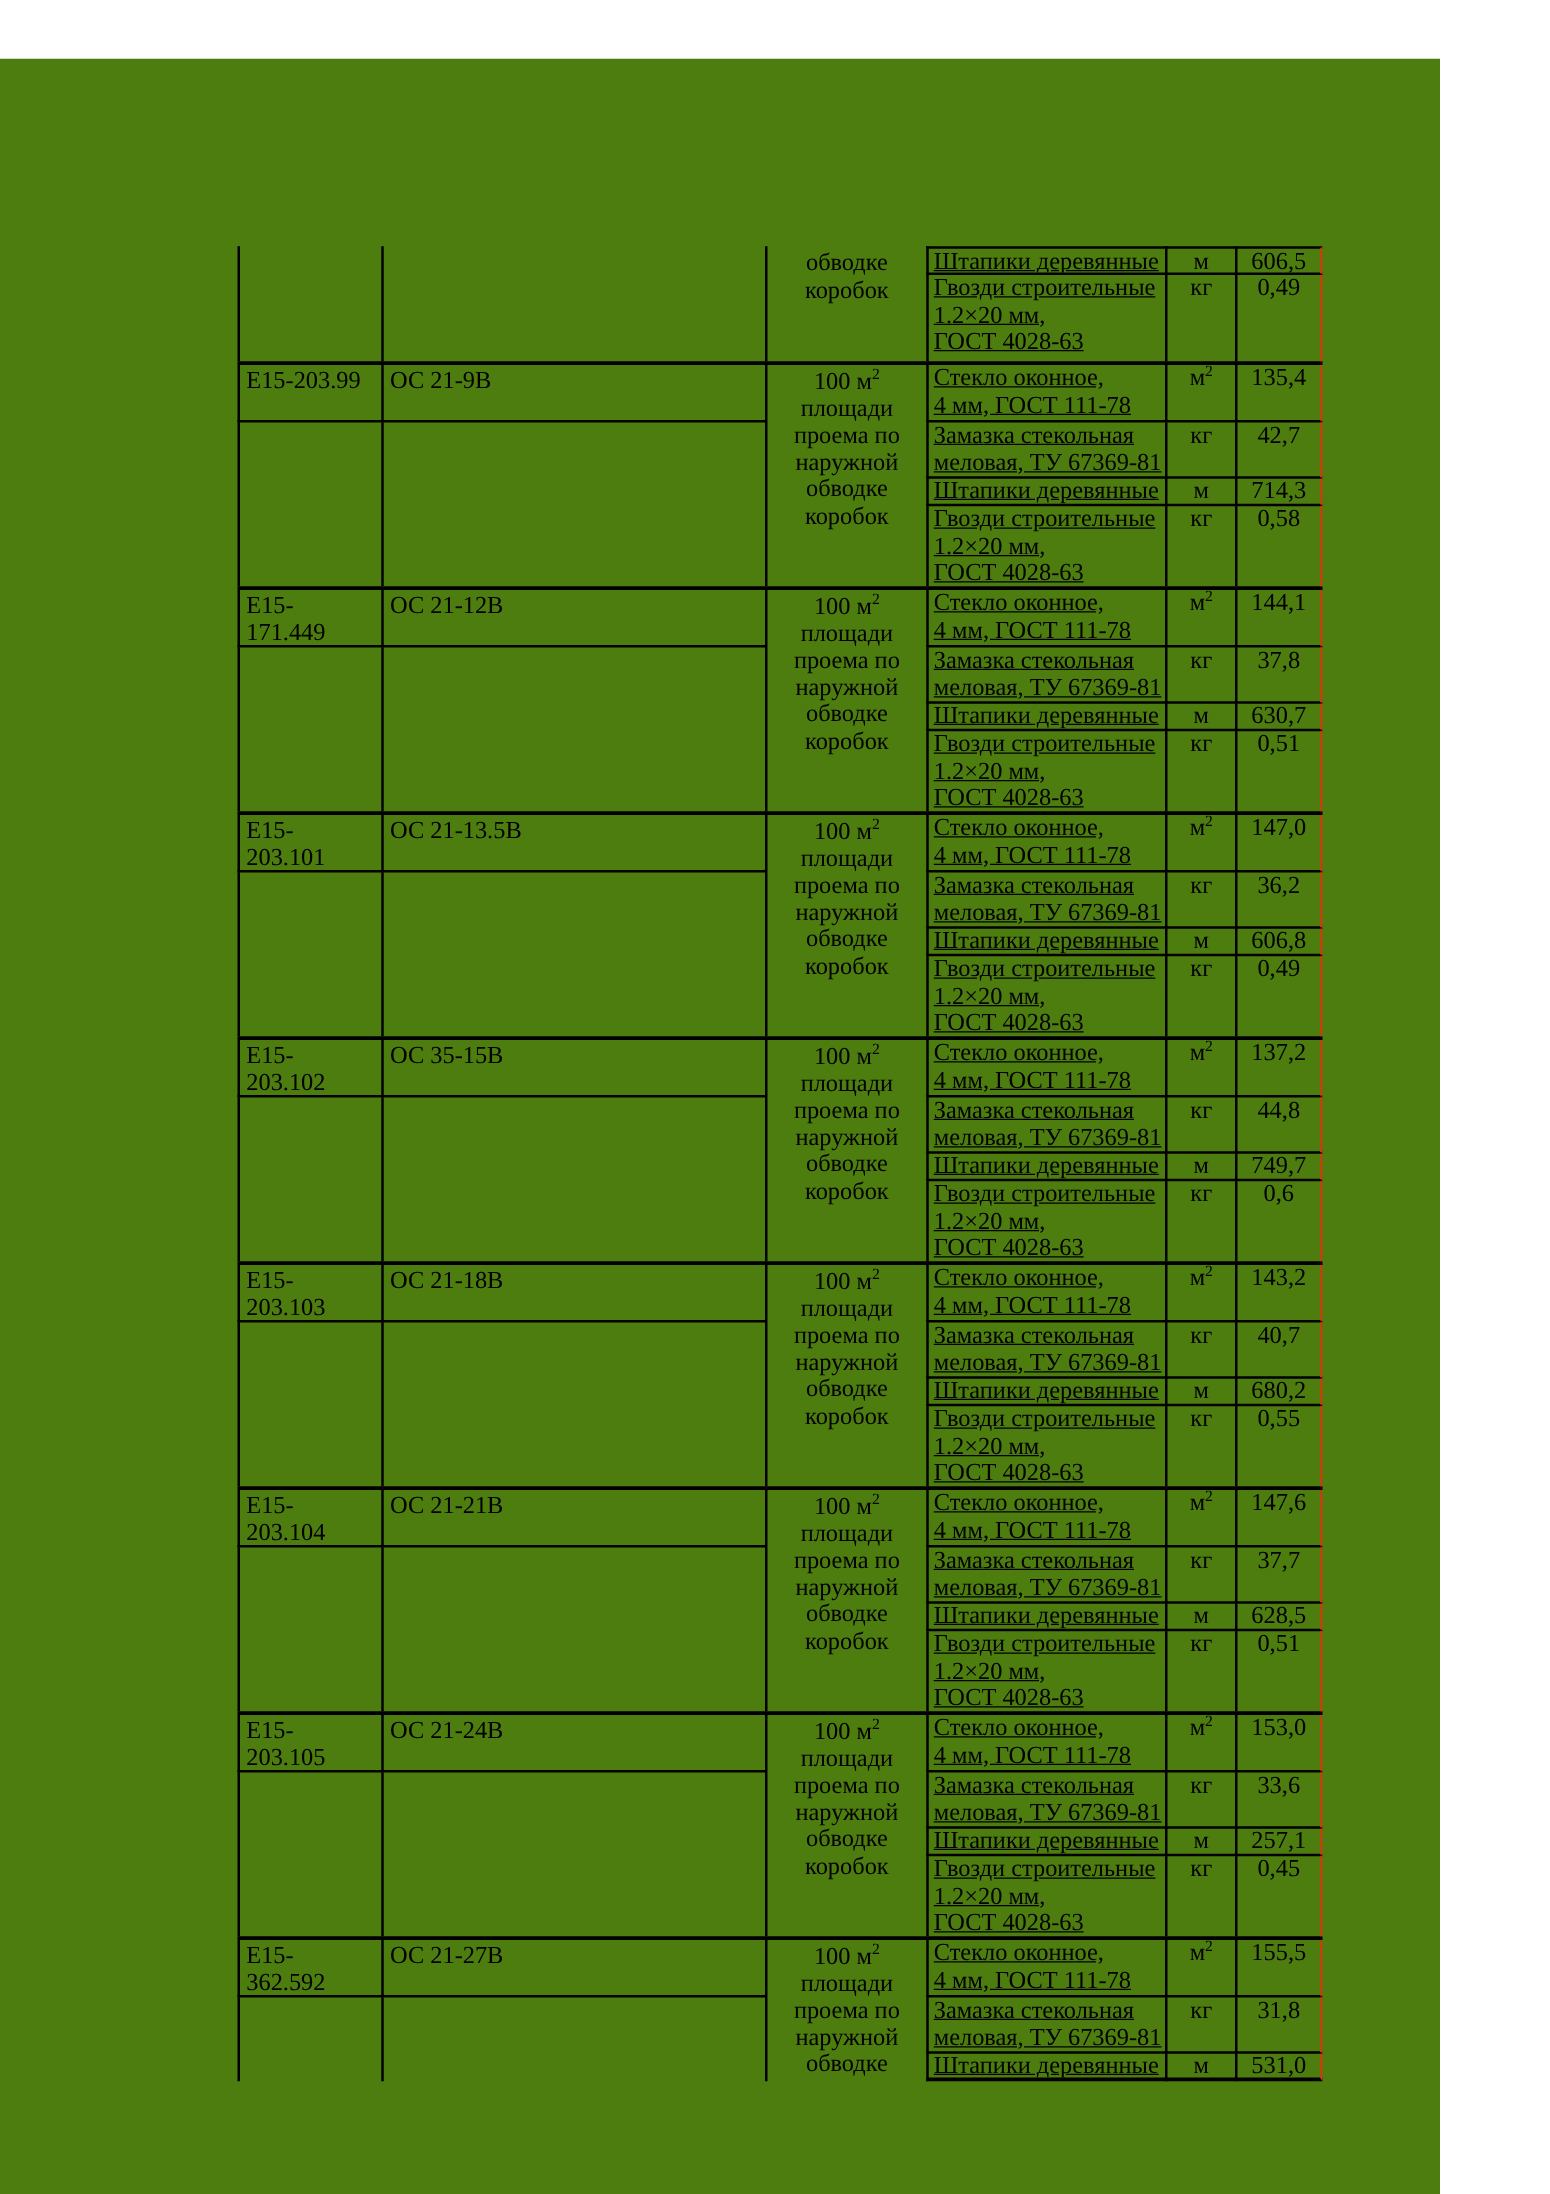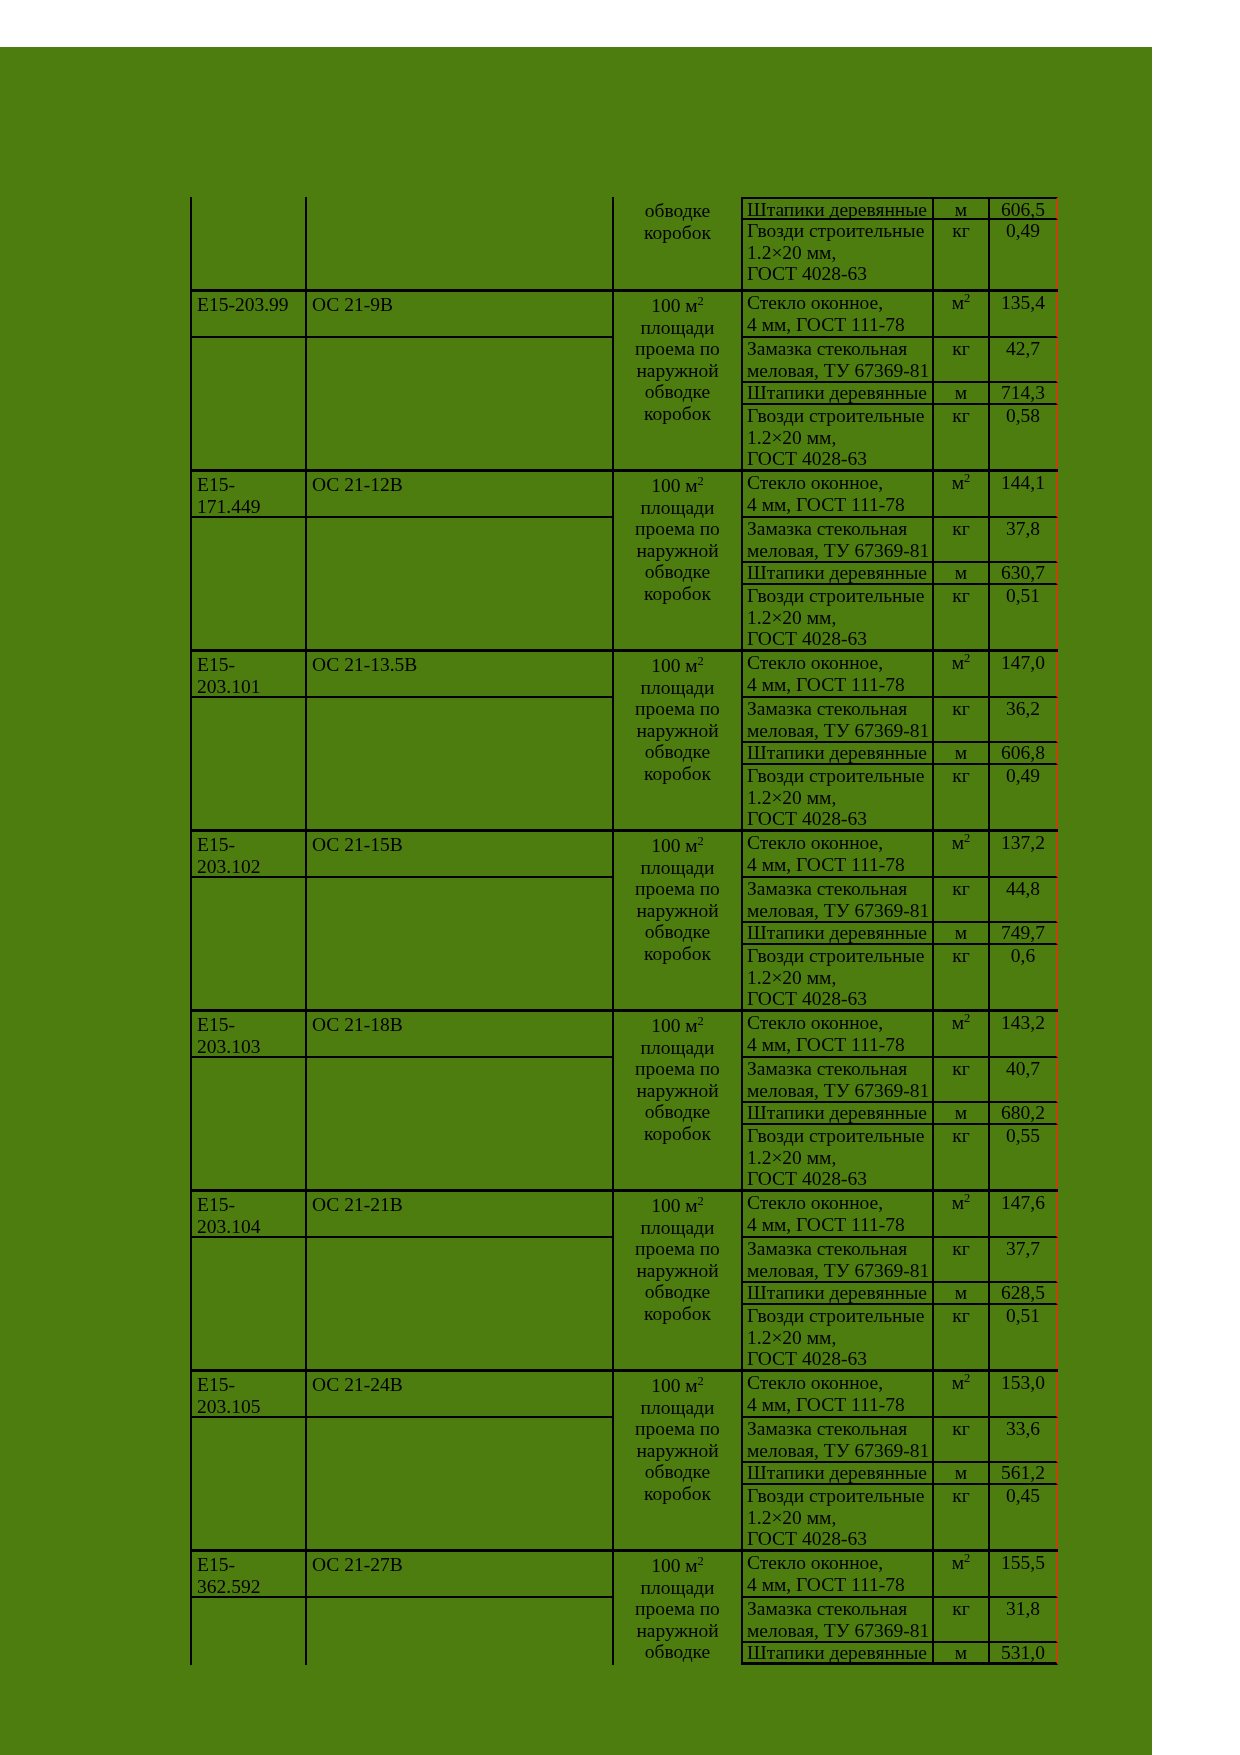--- a/index.html
+++ b/index.html
@@ -9,21 +9,21 @@
   .row{display:grid;grid-template-columns:115px 307px 129px 191px 56px 70px;
        grid-template-rows:46px 45px 22px 64px;border-top:3px solid #000;}
   .row-cont{grid-template-rows:23px 69px;border-top:none;}
   .row-cut{grid-template-rows:46px 45px 22px;}
   .cell{box-sizing:border-box;border-left:2px solid #000;overflow:hidden;}
   .qcol{border-right:2px solid #c2410c;}
   .bb{border-bottom:2px solid #000;}
   .bb3{border-bottom:3px solid #000;}
   .bt{border-top:2px solid #000;}
   .pad{padding:2px 8px 0 5px;}
-  .m{padding:0 2px 0 4px;}
+  .m{padding:0 2px 0 4px;text-decoration:underline;}
   .u,.q{text-align:center;}
   .c3c{text-align:center;padding-top:3px;}
   .r3t{line-height:20px;}
   sup{font-size:12.5px;line-height:0;}
   
   .a-c1t{grid-area:1/1/2/2}.a-c1b{grid-area:2/1/5/2}
   .a-c2t{grid-area:1/2/2/3}.a-c2b{grid-area:2/2/5/3}
   .a-c3{grid-area:1/3/5/4}
   .a-m1{grid-area:1/4/2/5}.a-u1{grid-area:1/5/2/6}.a-q1{grid-area:1/6/2/7}
   .a-m2{grid-area:2/4/3/5}.a-u2{grid-area:2/5/3/6}.a-q2{grid-area:2/6/3/7}
@@ -172,21 +172,21 @@
         <div>1.2×20 мм,</div>
         <div>ГОСТ 4028-63</div>
       </div>
       <div class="cell a-u4 u"><span>кг</span></div>
       <div class="cell a-q4 q qcol">0,49</div>
     </div>
 
     <div class="row">
       <div class="cell a-c1t bb pad">Е15-203.102</div>
       <div class="cell a-c1b"></div>
-      <div class="cell a-c2t bb pad">ОС 21-15В</div>
+      <div class="cell a-c2t bb pad">ОС 35-15В</div>
       <div class="cell a-c2b"></div>
       <div class="cell a-c3 c3c">
         <div><span>100 м</span><sup>2</sup></div>
         <div>площади</div>
         <div>проема по</div>
         <div>наружной</div>
         <div>обводке</div>
         <div>коробок</div>
       </div>
       <div class="cell a-m1 m bb">
@@ -315,21 +315,21 @@
       <div class="cell a-m2 m bb">
         <div>Замазка стекольная</div>
         <div>меловая, ТУ 67369-81</div>
       </div>
       <div class="cell a-u2 u bb"><span>кг</span></div>
       <div class="cell a-q2 q qcol bb">33,6</div>
       <div class="cell a-m3 m bb r3t">
         <div>Штапики деревянные</div>
       </div>
       <div class="cell a-u3 u bb r3t"><span>м</span></div>
-      <div class="cell a-q3 q qcol bb r3t">561,2</div>
+      <div class="cell a-q3 q qcol bb r3t">257,1</div>
       <div class="cell a-m4 m">
         <div>Гвозди строительные</div>
         <div>1.2×20 мм,</div>
         <div>ГОСТ 4028-63</div>
       </div>
       <div class="cell a-u4 u"><span>кг</span></div>
       <div class="cell a-q4 q qcol">0,45</div>
     </div>
 
     <div class="row row-cut">

